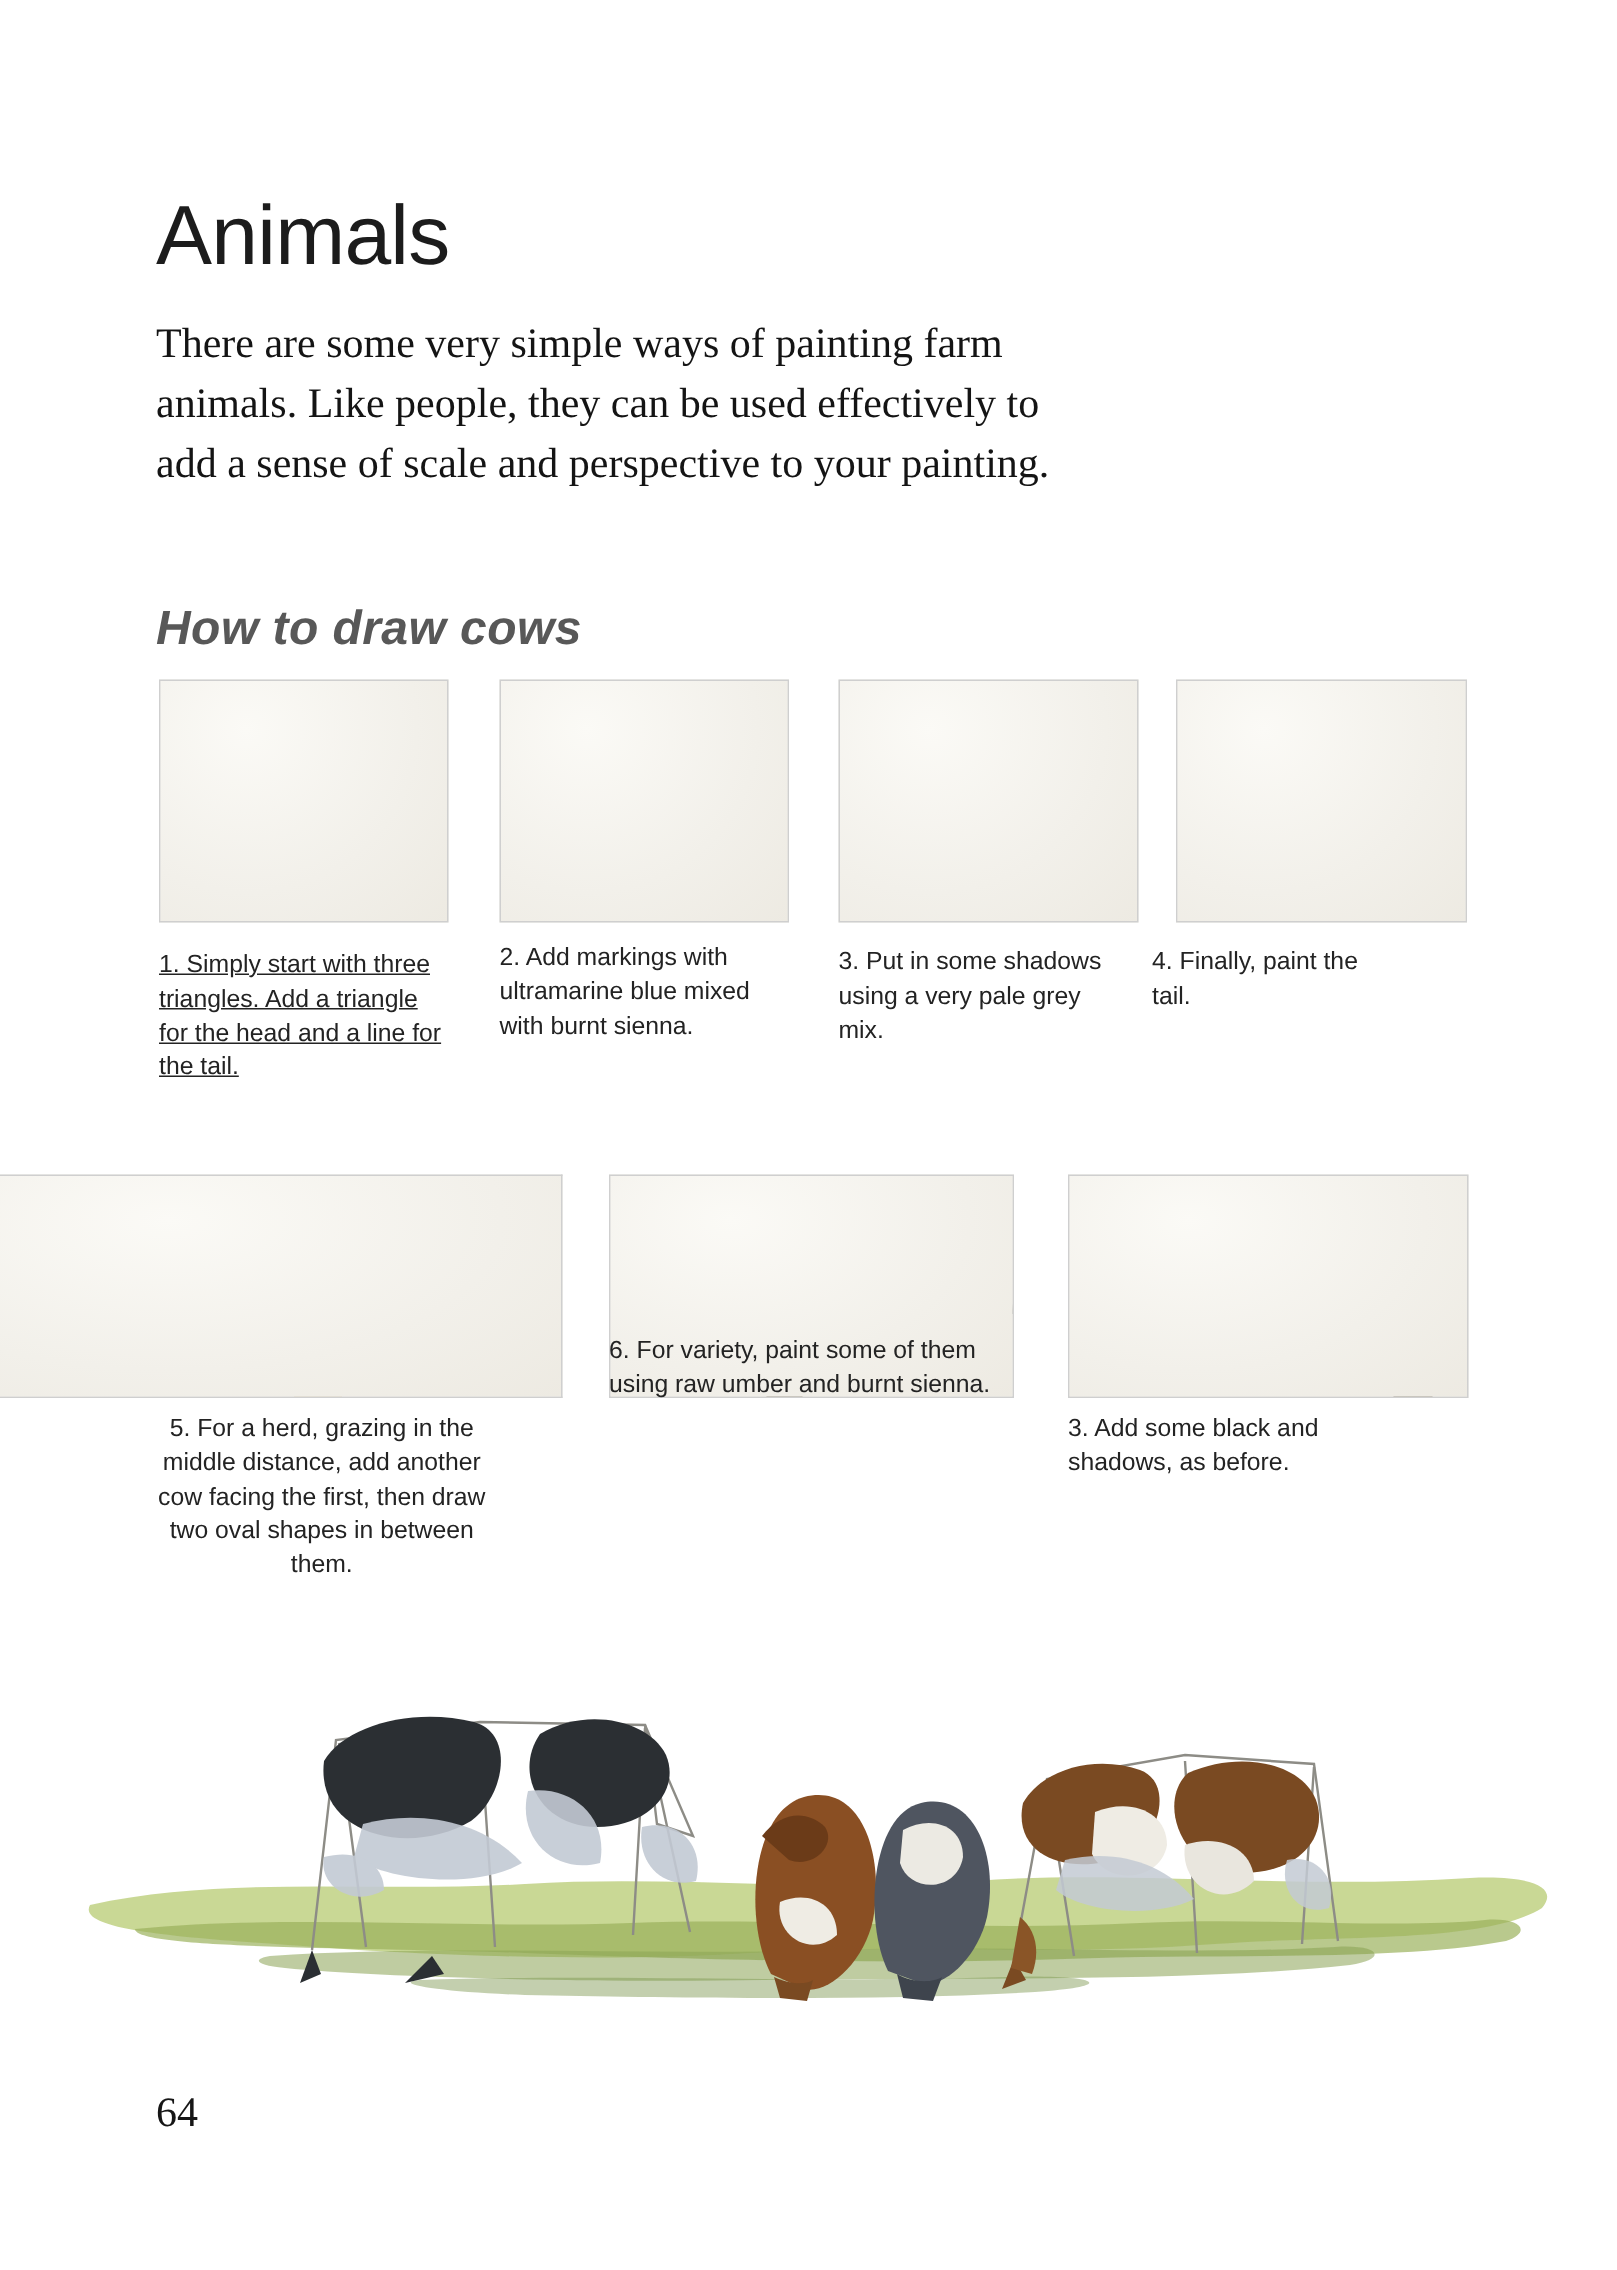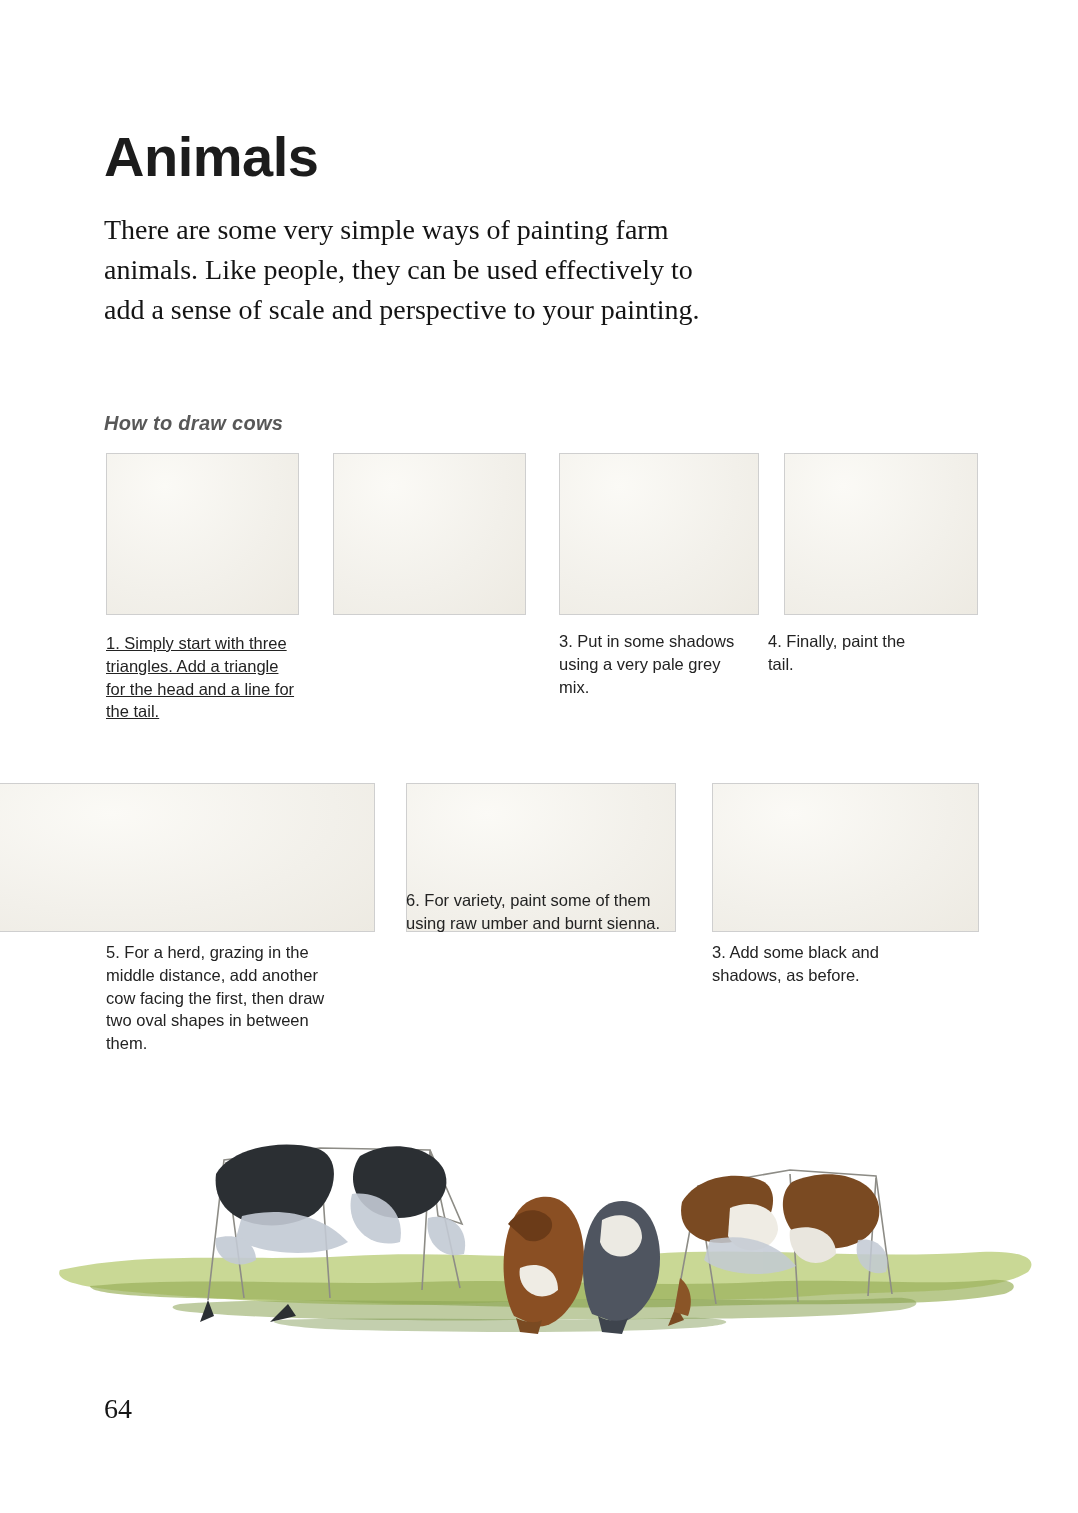--- a/index.html
+++ b/index.html
@@ -20,46 +20,46 @@
     position: absolute;
     inset: 0;
   }
 
   
   .page-title {
     position: absolute;
     left: 104px;
     top: 88px;
     font-family: "Liberation Sans", sans-serif;
-    font-weight: 700;
+    font-weight: 400;
     font-size: 56px;
     letter-spacing: -0.5px;
     color: #1c1c1c;
     line-height: 1.1;
   }
 
   .intro-text {
     position: absolute;
     left: 104px;
     top: 182px;
     width: 620px;
     font-family: "Liberation Serif", serif;
     font-size: 28px;
     line-height: 1.42;
     color: #141414;
   }
 
   .section-heading {
     position: absolute;
     left: 104px;
-    top: 395px;
+    top: 373px;
     font-family: "Liberation Sans", sans-serif;
     font-weight: bold;
     font-style: italic;
-    font-size: 20px;
+    font-size: 32px;
     color: #585858;
     letter-spacing: 0.3px;
   }
 
   
   .figure {
     position: absolute;
     border: 1px solid #cfcfcf;
     background: #f3f1ec;
     overflow: hidden;
@@ -145,20 +145,21 @@
       <path d="M24 84 C28 76 40 76 44 84 C48 92 40 100 32 98 C26 96 22 90 24 84 Z" fill="#2b2f33"></path>
       <path d="M158 82 C166 78 176 84 174 90 C172 96 162 98 157 93 Z" fill="#2b2f33"></path>
       <g>
         <path d="M98 160 L98 128 C100 120 112 118 116 128 L116 160 Z" fill="#6b5a3e"></path>
         <path d="M100 128 C104 112 112 112 114 128 Z" fill="#8a7444"></path>
         <rect x="98" y="142" width="18" height="18" fill="#4c4134"></rect>
       </g>
       <ellipse cx="84" cy="122" rx="58" ry="9" fill="rgba(140,138,130,0.12)"></ellipse>
     </svg>
   </div>
+  <div class="caption" style="left:333px; top:627px; width:170px;">2.  Add markings with ultramarine blue mixed with burnt sienna.</div>
 
   <div class="figure" style="left:559px; top:453px; width:198px; height:160px;">
     <div class="paper"></div>
     <svg width="198" height="160" viewBox="0 0 198 160">
       <g fill="none" stroke="#8d8c86" stroke-width="1.2">
         <path d="M34 100 L60 50 L104 50 L148 50 L174 94"></path>
         <path d="M60 52 L86 102 M104 52 L110 102 M146 54 L130 100"></path>
         <path d="M148 50 L174 94 L154 90 Z"></path>
       </g>
       <path d="M44 74 C52 56 76 50 94 58 C104 62 98 78 88 84 C72 90 46 88 44 74 Z" fill="#2b2f33"></path>
@@ -240,21 +241,21 @@
       </g>
 
       <g>
         <path d="M196 147 L196 112 L212 88 L228 112 L228 147 Z" fill="#d8c9a8"></path>
         <path d="M212 88 L202 106 L222 106 Z" fill="#6a6257"></path>
         <rect x="196" y="118" width="32" height="29" fill="#cdbb96"></rect>
       </g>
       <ellipse cx="200" cy="112" rx="66" ry="9" fill="rgba(140,138,130,0.12)"></ellipse>
     </svg>
   </div>
-  <div class="caption" style="left:106px; top:941px; width:245px;">5.  For a herd, grazing in the middle distance, add another cow facing the first, then draw two oval shapes in between them.</div>
+  <div class="caption" style="left:92px; top:941px; width:245px;text-align:center;">5.  For a herd, grazing in the middle distance, add another cow facing the first, then draw two oval shapes in between them.</div>
 
   <div class="figure" style="left:406px; top:783px; width:268px; height:147px;">
     <div class="paper"></div>
     <svg width="268" height="147" viewBox="0 0 268 147">
       <g fill="none" stroke="#8d8c86" stroke-width="1.2">
         <path d="M2 92 L16 44 L58 44 L100 44 L124 90"></path>
         <path d="M16 46 L36 96 M58 46 L66 96 M98 48 L90 94"></path>
       </g>
       <path d="M4 62 C12 46 34 42 50 50 C60 54 54 70 44 76 C28 82 4 78 4 62 Z" fill="#2b2f33"></path>
       <g fill="#c3cad4" opacity="0.85">

